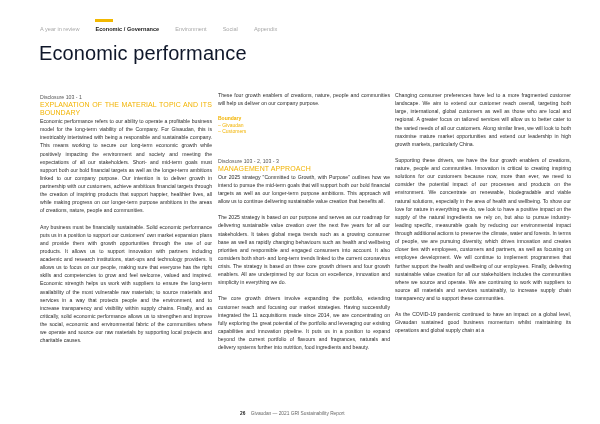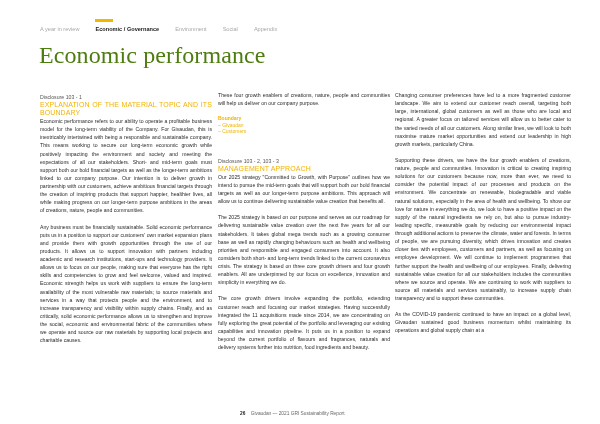--- a/index.html
+++ b/index.html
@@ -1,21 +1,21 @@
 <!DOCTYPE html>
 <html><head>
 <meta charset="utf-8">
 <style>
   html, body { margin: 0; padding: 0; background: #ffffff; }
   body { width: 600px; height: 424px; position: relative; overflow: hidden; font-family: "Liberation Sans", sans-serif; color: #2b2b2b; }
   .nav { position: absolute; top: 26px; left: 40px; display: flex; gap: 0; font-size: 5.6px; color: #a8a8a8; }
   .nav-item { position: relative; margin-right: 16px; white-space: nowrap; cursor: pointer; }
   .nav-item.active { color: #1a1a1a; font-weight: bold; }
   .nav-item.active::before { content: ""; position: absolute; left: 0; top: -7px; width: 18px; height: 3px; background: #f2b800; }
-  .title { position: absolute; top: 42px; left: 39px; font-family: Liberation Serif, serif; font-size: 24px; color: #4d7c0f; letter-spacing: 0.1px; white-space: nowrap; }
+  .title { position: absolute; top: 42px; left: 39px; font-family: Liberation Sans, sans-serif; font-size: 20px; color: #0f172a; letter-spacing: 0.1px; white-space: nowrap; }
   .col { position: absolute; top: 91px; width: 172px; font-size: 5.15px; line-height: 8.12px; text-align: justify; color: #2a2a2a; }
   .col1 { left: 40px; top: 94px; }
   .col2 { left: 218px; }
   .col3 { left: 395px; width: 176px; }
   .disc { color: #555; font-size: 5.2px; line-height: 7px; }
   .head { color: #f2b300; font-size: 7px; line-height: 8px; text-transform: uppercase; letter-spacing: 0.1px; }
   p { margin: 0 0 8px 0; }
   .boundary { color: #f2b300; font-size: 5px; line-height: 6.5px; margin: 0 0 23px 0; }
   .boundary .lbl { font-weight: bold; }
   .footer { position: absolute; top: 411px; left: 240px; font-size: 4.8px; color: #666; white-space: nowrap; }

